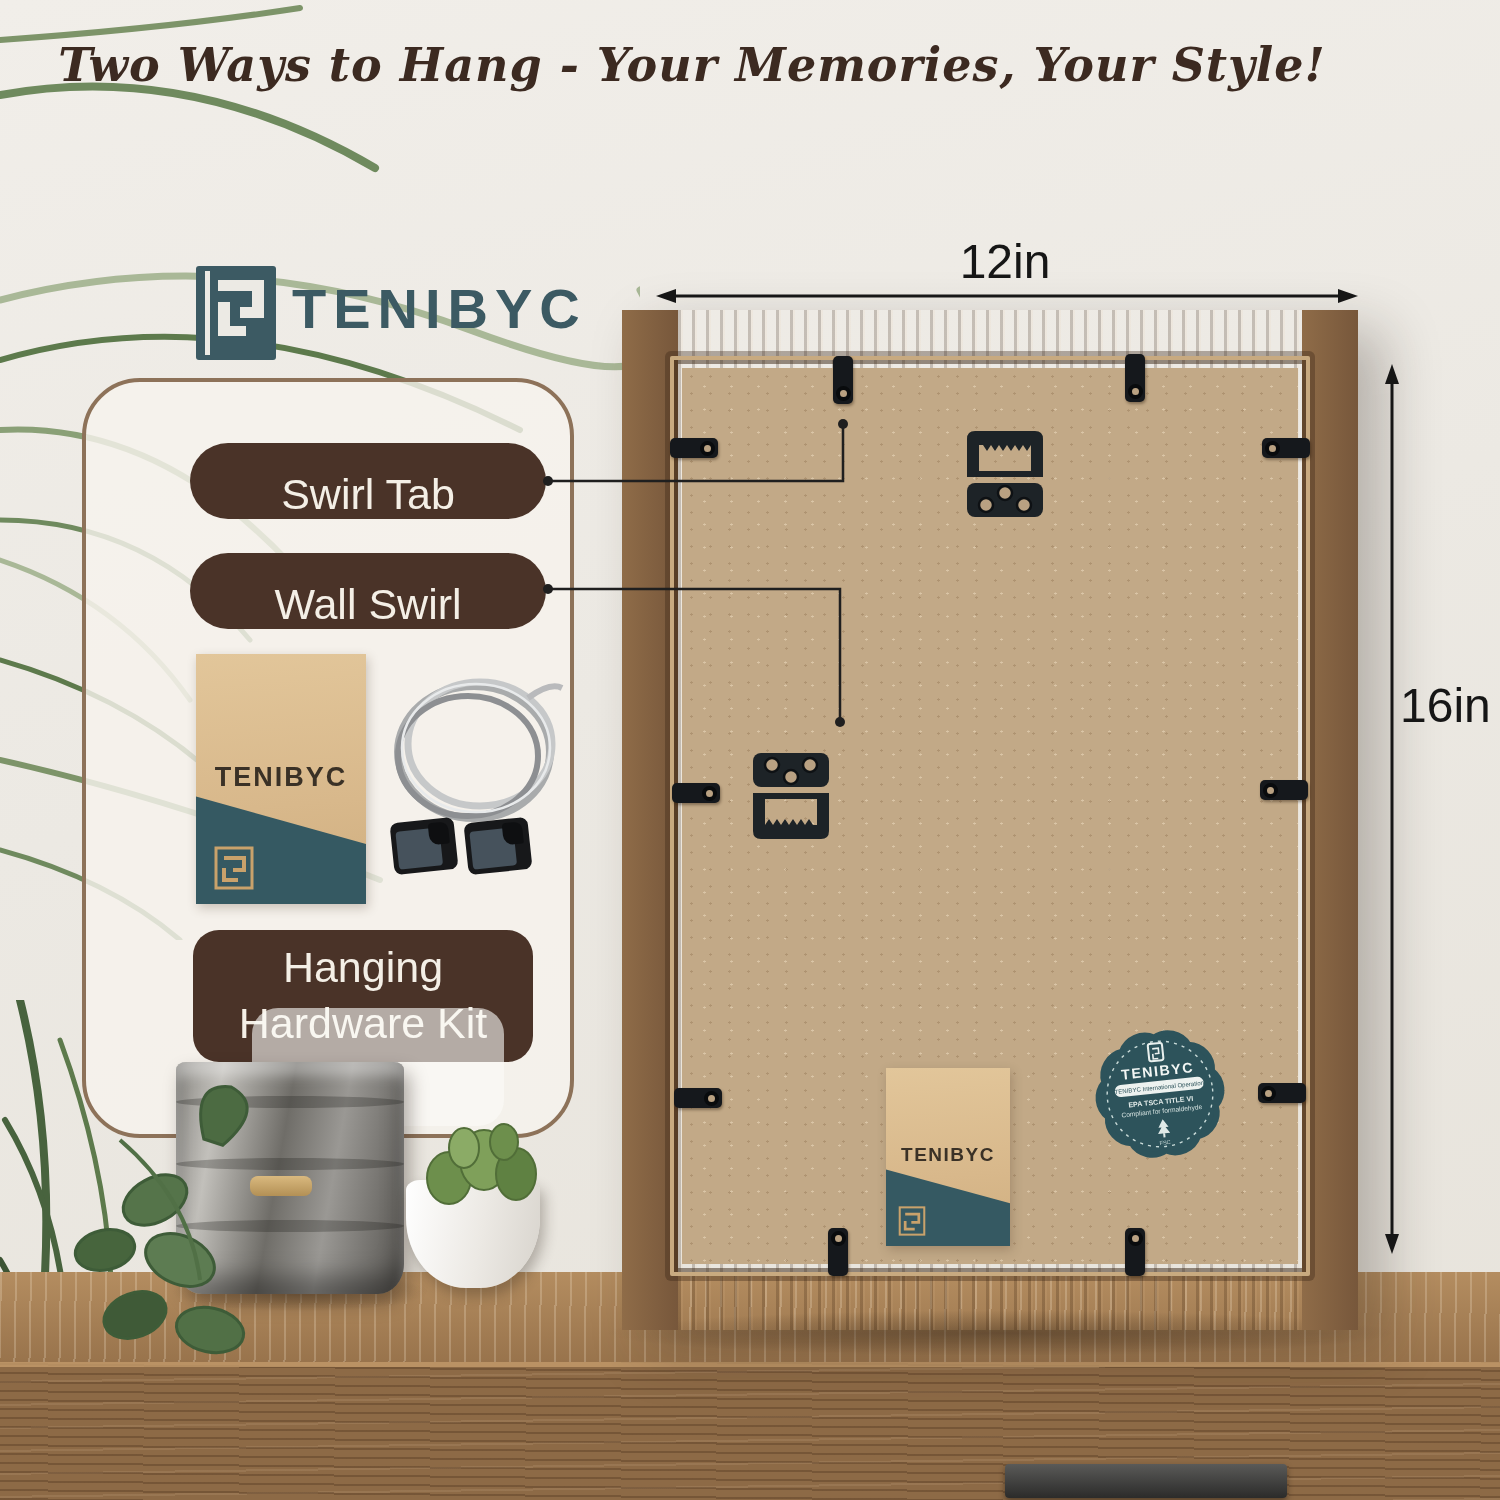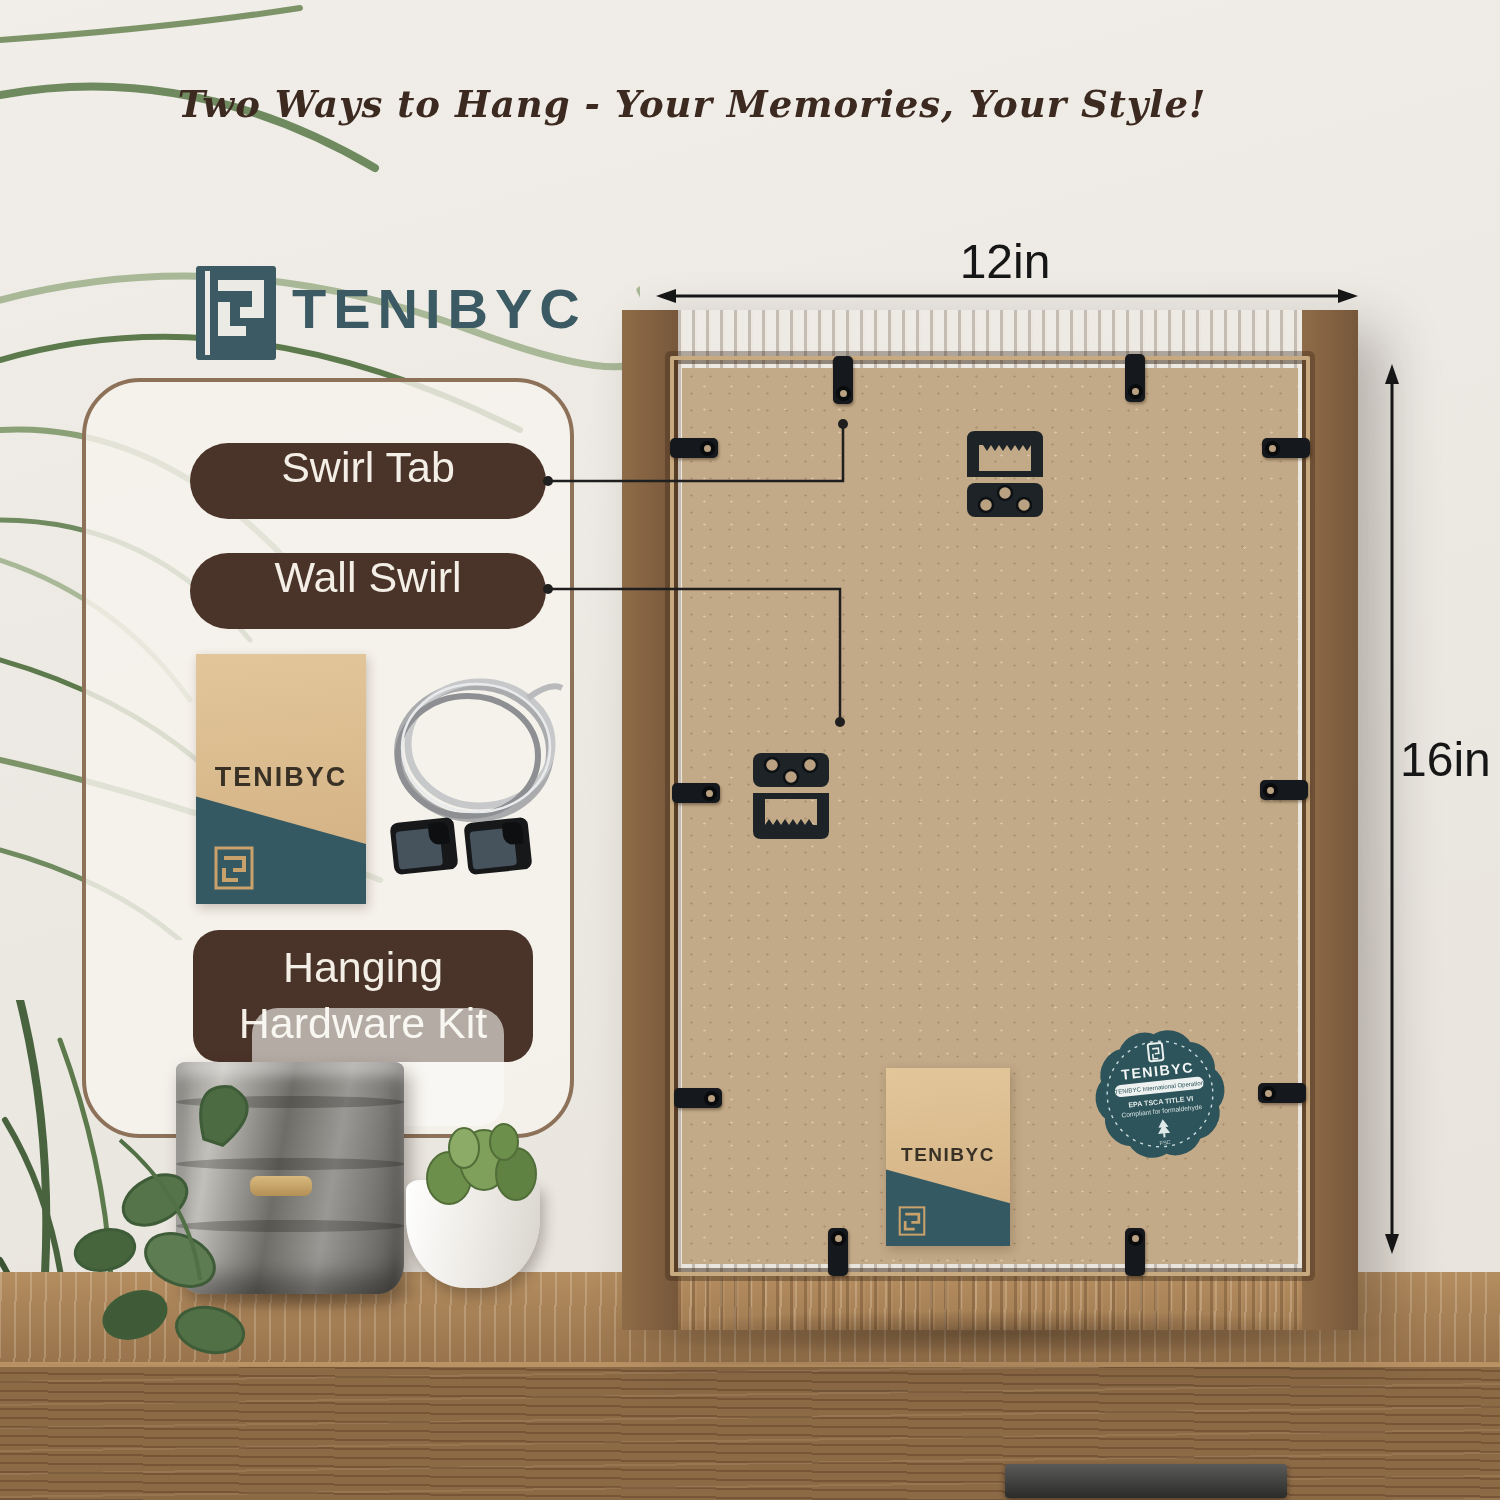--- a/index.html
+++ b/index.html
@@ -2,28 +2,28 @@
 <html><head>
 <meta charset="utf-8">
 <style>
   html,body{margin:0;padding:0;background:#d8d5ce;}
   #stage{position:relative;width:1500px;height:1500px;overflow:hidden;
          font-family:"Liberation Sans",sans-serif;background:linear-gradient(165deg,#f1eee9 0%,#ece9e3 45%,#e7e3db 100%);}
   .abs{position:absolute;}
   
   .title{left:0;top:38px;width:1384px;text-align:center;
          font-family:"DejaVu Serif",serif;font-style:italic;font-weight:700;
-         font-size:37px;color:#3c2a21;letter-spacing:1px;margin-top:44px;}
+         font-size:46px;color:#3c2a21;letter-spacing:1px;}
   
   .wordmark{left:292px;top:276px;font-size:56px;font-weight:800;letter-spacing:7px;color:#3c5a63;}
   
   .card{left:82px;top:378px;width:484px;height:752px;border:4px solid #8d7259;border-radius:58px;
         background:rgba(246,243,237,0.82);}
   .pill{width:356px;height:76px;border-radius:40px;background:#4a3328;color:#f4efe6;
-        display:flex;align-items:flex-start;justify-content:center;font-size:43px;}
+        display:flex;align-items:flex-end;justify-content:center;font-size:43px;}
   .kit-label{left:193px;top:930px;width:340px;height:132px;border-radius:26px;background:#4a3328;color:#f4efe6;
         display:flex;align-items:center;justify-content:center;text-align:center;font-size:43px;line-height:1.3;padding:0 30px;box-sizing:border-box;}
   
   .env{background:linear-gradient(175deg,#e2c69a 0%,#d8b88b 60%,#cfae7f 100%);box-shadow:2px 4px 10px rgba(70,50,30,.25);}
   .env .brand{position:absolute;left:0;width:100%;text-align:center;font-weight:800;color:#3a3126;}
   .env .teal{position:absolute;left:0;bottom:0;width:100%;height:100%;background:#355962;
              clip-path:polygon(0 57%,100% 76%,100% 100%,0 100%);}
   
   .hook{width:64px;height:52px;background:#17181a;border-radius:8px;transform:rotate(-6deg);}
   .hook .face{position:absolute;left:5px;bottom:5px;width:44px;height:38px;background:#46525c;border-radius:4px;}
@@ -288,17 +288,17 @@
       <polygon points="1358,296 1338,289 1338,303" fill="#161616"></polygon>
     </g>
     <g>
       <line x1="1392" y1="370" x2="1392" y2="1248" stroke="#161616" stroke-width="3"></line>
       <polygon points="1392,364 1385,384 1399,384" fill="#161616"></polygon>
       <polygon points="1392,1254 1385,1234 1399,1234" fill="#161616"></polygon>
     </g>
   </svg>
 
   <div class="abs dim" style="left:930px;top:234px;width:150px;text-align:center;">12in</div>
-  <div class="abs dim" style="left:1400px;top:732px;">16in</div>
+  <div class="abs dim" style="left:1400px;top:678px;">16in</div>
 
   <div class="abs title">Two Ways to Hang - Your Memories, Your Style!</div>
 
 </div>
 
 </body></html>

